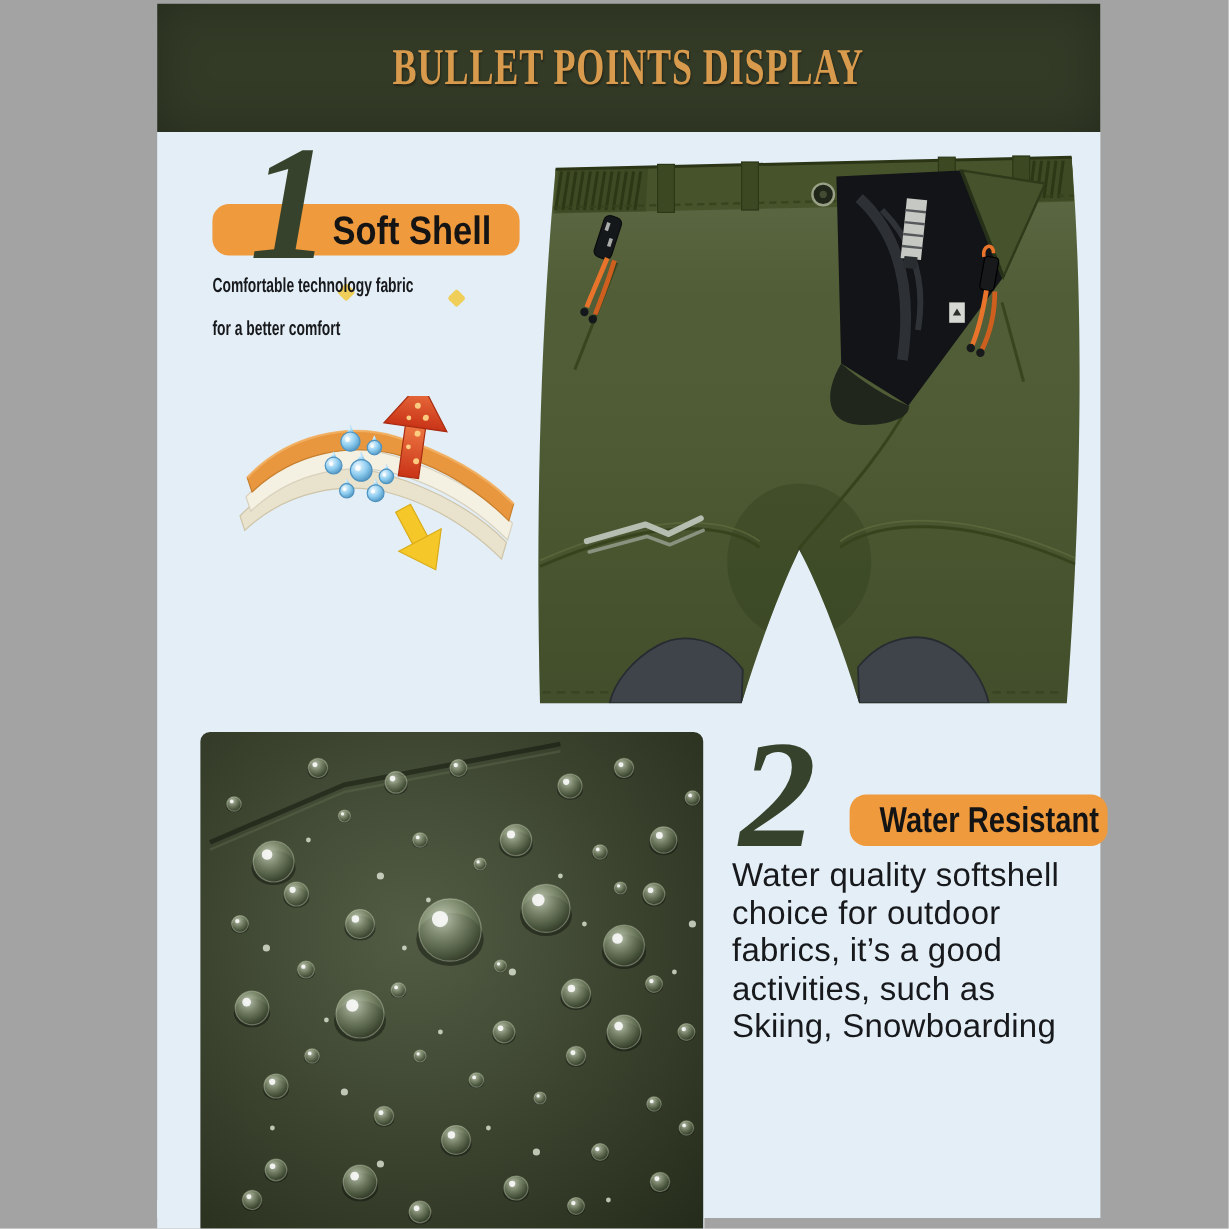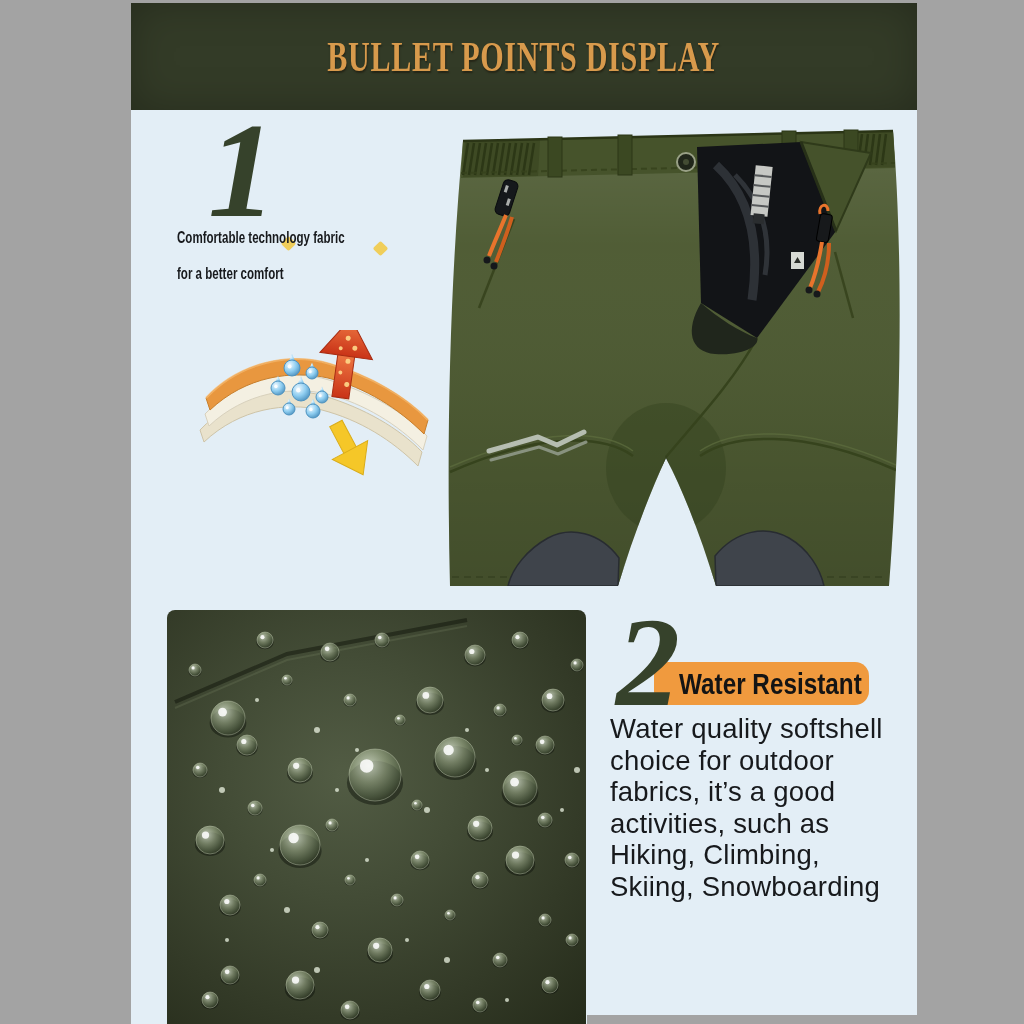--- a/index.html
+++ b/index.html
@@ -43,21 +43,21 @@
     font-style:italic;font-weight:700;line-height:1;
     color:var(--numeral-green,#36422b);z-index:5;
   }
   .numeral-1{left:208px;top:102px;font-size:136px;}
   .numeral-2{left:616px;top:598px;font-size:128px;}
   .pill{
     position:absolute;background:var(--accent-orange,#f09a3e);
     border-radius:14px;z-index:4;
   }
   .pill-1{left:177px;top:170px;width:256px;height:43px;}
-  .pill-2{left:654px;top:662px;width:215px;height:43px;}
+  .pill-2{left:708px;top:662px;width:215px;height:43px;}
   .pill span{
     position:absolute;top:50%;transform:translateY(-50%) scaleX(.87);
     transform-origin:left center;white-space:nowrap;
     font-weight:700;color:#141414;
   }
   .pill-1 span{left:100px;font-size:33px;}
   .pill-2 span{left:25px;font-size:30px;transform:translateY(-50%) scaleX(.81);}
   .tagline{
     position:absolute;left:177px;top:220px;z-index:3;
     font-weight:700;color:var(--text-dark,#17191c);font-size:17px;
@@ -92,20 +92,23 @@
 <div class="page">
 
   <div class="panel"></div>
   <div class="panel-ext"></div>
 
   <header class="banner">
     <h1>BULLET POINTS DISPLAY</h1>
   </header>
 
   <div class="numeral numeral-1">1</div>
+  <div class="pill pill-1">
+    <span>Soft Shell</span>
+  </div>
   <div class="sparkle sparkle-a"></div>
   <div class="sparkle sparkle-b"></div>
   <div class="tagline">
     <div>Comfortable technology fabric</div>
     <div>for a better comfort</div>
   </div>
 
   <svg class="illustration" viewBox="185 330 260 160" role="img" aria-label="layered breathable fabric diagram with water drops, rising heat arrow and vapor arrow">
     <defs>
       <path id="fab" d="M206,398 C240,362 290,352 330,364 C370,376 405,396 428,420 L424,434 C398,408 366,388 328,378 C292,370 246,376 210,410 Z"></path>
@@ -471,17 +474,16 @@
 
   <div class="numeral numeral-2">2</div>
   <div class="pill pill-2" style="z-index:4;">
     <span>Water Resistant</span>
   </div>
   <div class="paragraph">
     <div>Water quality softshell</div>
     <div>choice for outdoor</div>
     <div>fabrics, it’s a good</div>
     <div>activities, such as</div>
-    <div>Hiking, Climbing,</div>
     <div>Skiing, Snowboarding</div>
   </div>
 
 </div>
 
 </body></html>

